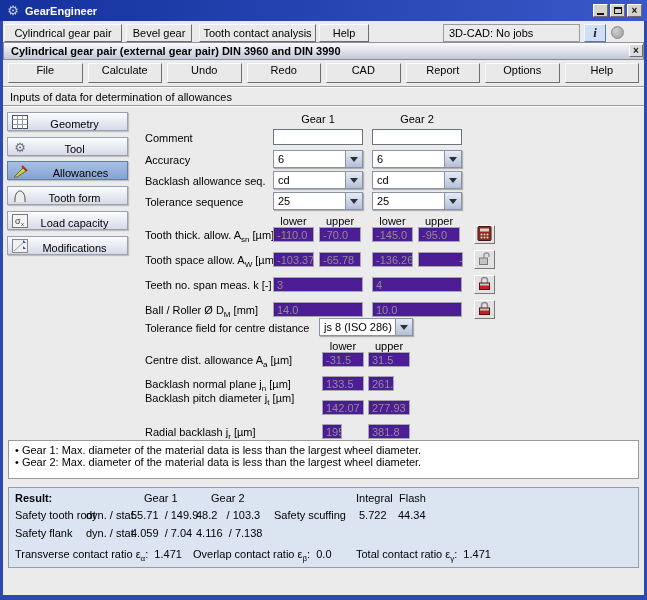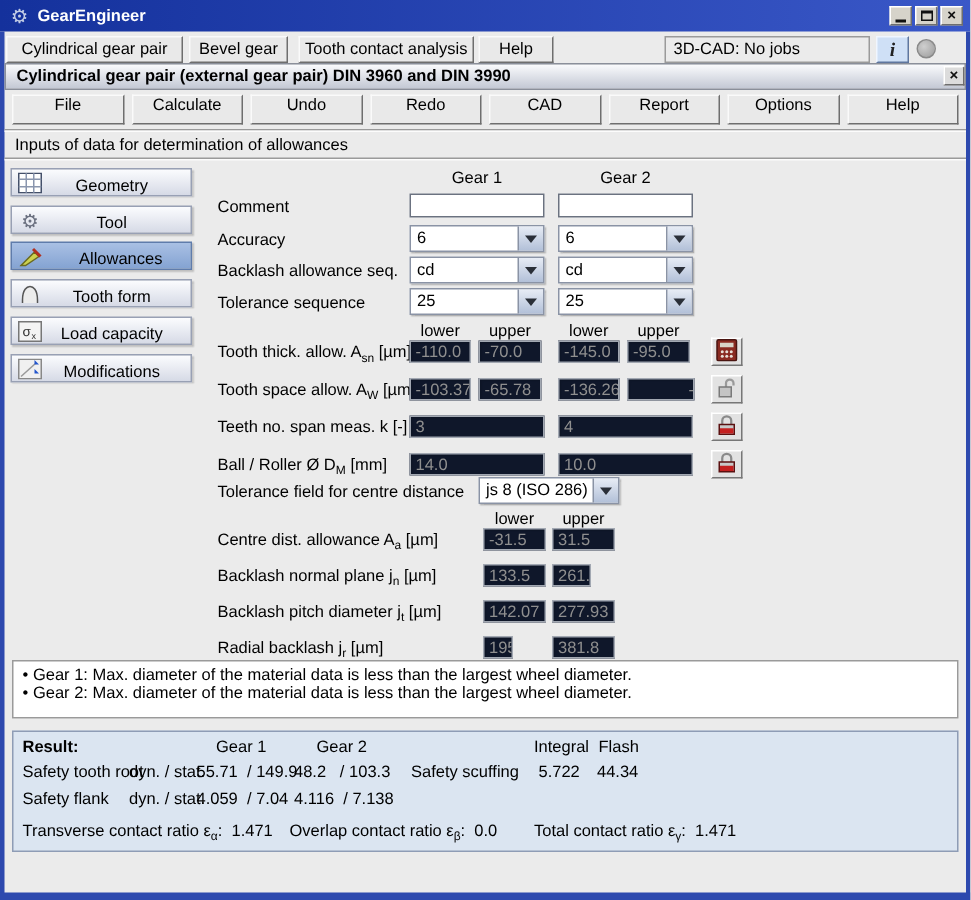--- a/index.html
+++ b/index.html
@@ -48,21 +48,21 @@
   .side-btn{position:absolute;left:7px;width:121px;height:19px;display:flex;align-items:flex-end;
             background:linear-gradient(#fbfcfe,#d6dae6);border:1px solid #98a0b4;
             box-shadow:1px 1px 1px rgba(0,0,0,0.18);}
   .side-btn.selected{background:linear-gradient(#a9c0e4,#84a3d2);border-color:#5f7cab;gap:12px;}
   .side-ico{width:20px;height:16px;margin-left:2px;display:flex;align-items:center;justify-content:center;flex:none;}
   .side-lbl{flex:1;text-align:center;padding-right:8px;}
   
   .lbl{position:absolute;white-space:pre;}
   .hdr{position:absolute;text-align:center;white-space:pre;}
   .sub{font-size:8px;vertical-align:-3px;}
-  .field{position:absolute;height:15px;background:#0f172a;border:1px solid #a2a8b2;color:#8f8f8f;
+  .field{position:absolute;height:15px;background:#4c1d95;border:1px solid #a2a8b2;color:#8f8f8f;
          padding:1px 3px 0;white-space:pre;overflow:hidden;box-shadow:inset 1px 1px 1px rgba(0,0,0,0.10);}
   .cinput{position:absolute;height:16px;background:#fff;border:1px solid #6b7280;font:11px "Liberation Sans",sans-serif;padding:0 3px;}
   .combo{position:absolute;height:18px;background:#fff;border:1px solid #8a93a5;box-shadow:1px 1px 1px rgba(0,0,0,0.25);}
   .combo-val{position:absolute;left:4px;top:2px;white-space:pre;}
   .combo-btn{position:absolute;top:0;right:0;bottom:0;width:17px;border-left:1px solid #8a93a5;
              background:linear-gradient(#e7ecf5,#b2c0d8);display:flex;align-items:center;justify-content:center;}
   .tri{width:0;height:0;border:4px solid transparent;border-top:5px solid #2a2f38;margin-top:5px;}
   .icobtn{position:absolute;left:474px;width:21px;height:19px;background:#e2e2e2;
           border:1px solid;border-color:#fff #777 #777 #fff;display:flex;align-items:center;justify-content:center;}
   
@@ -324,21 +324,21 @@
   <span class="hdr" style="left:368px;top:340px;width:42px;">upper</span>
 
   <span class="lbl" style="left:145px;top:354px;"><span>Centre dist. allowance A</span><span class="sub">a</span><span> [µm]</span></span>
   <div class="field" style="left:322px;top:352px;width:42px;">-31.5</div>
   <div class="field" style="left:368px;top:352px;width:42px;">31.5</div>
 
   <span class="lbl" style="left:145px;top:378px;"><span>Backlash normal plane j</span><span class="sub">n</span><span> [µm]</span></span>
   <div class="field" style="left:322px;top:376px;width:42px;">133.5</div>
   <div class="field" style="left:368px;top:376px;width:26px;">261.17</div>
 
-  <span class="lbl" style="left:145px;top:402px;"><span>Backlash pitch diameter j</span><span class="sub">t</span><span> [µm]</span></span>
+  <span class="lbl" style="left:145px;top:392px;"><span>Backlash pitch diameter j</span><span class="sub">t</span><span> [µm]</span></span>
   <div class="field" style="left:322px;top:400px;width:42px;">142.07</div>
   <div class="field" style="left:368px;top:400px;width:42px;">277.93</div>
 
   <span class="lbl" style="left:145px;top:426px;"><span>Radial backlash j</span><span class="sub">r</span><span> [µm]</span></span>
   <div class="field" style="left:322px;top:424px;width:20px;">195.17</div>
   <div class="field" style="left:368px;top:424px;width:42px;">381.8</div>
 
   <div class="warnbox">
     <span class="warn-line" style="top:3px;"><span>•</span><span> </span><span>Gear 1: Max. diameter of the material data is less than the largest wheel diameter.</span></span>
     <span class="warn-line" style="top:15px;"><span>•</span><span> </span><span>Gear 2: Max. diameter of the material data is less than the largest wheel diameter.</span></span>

